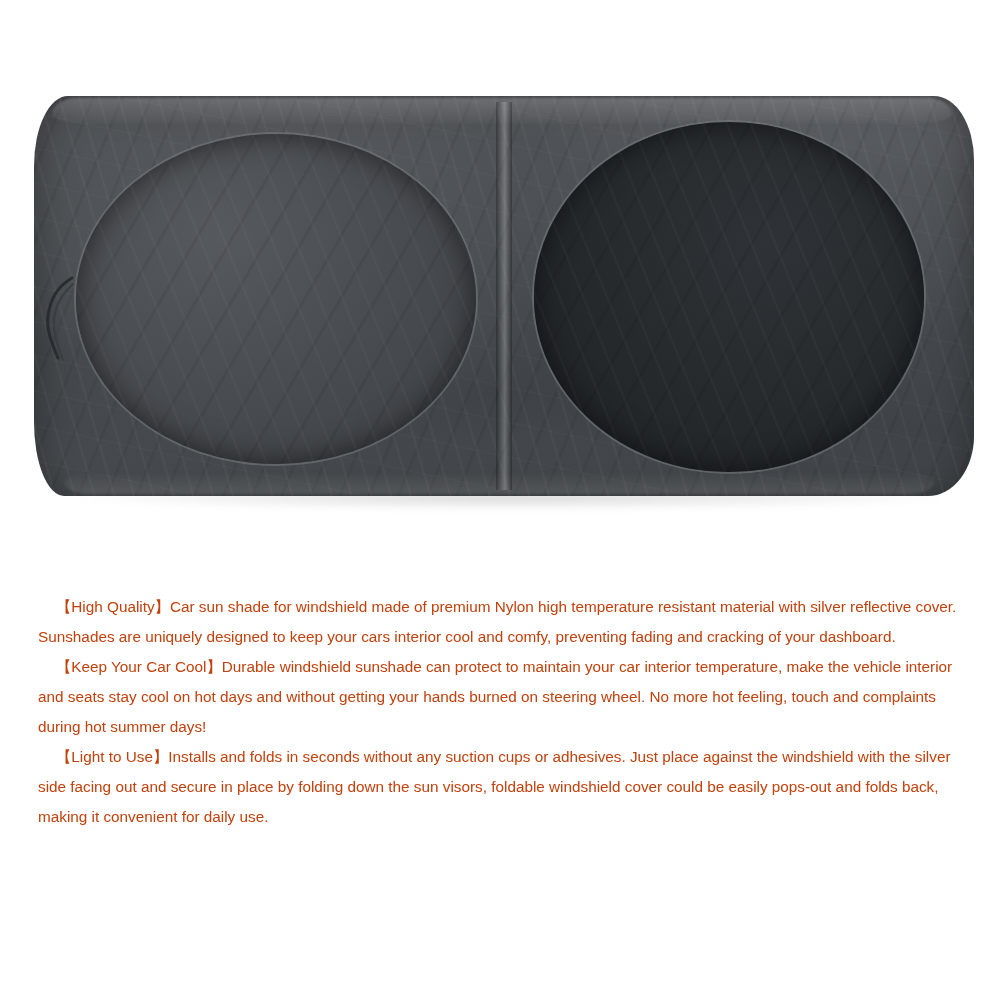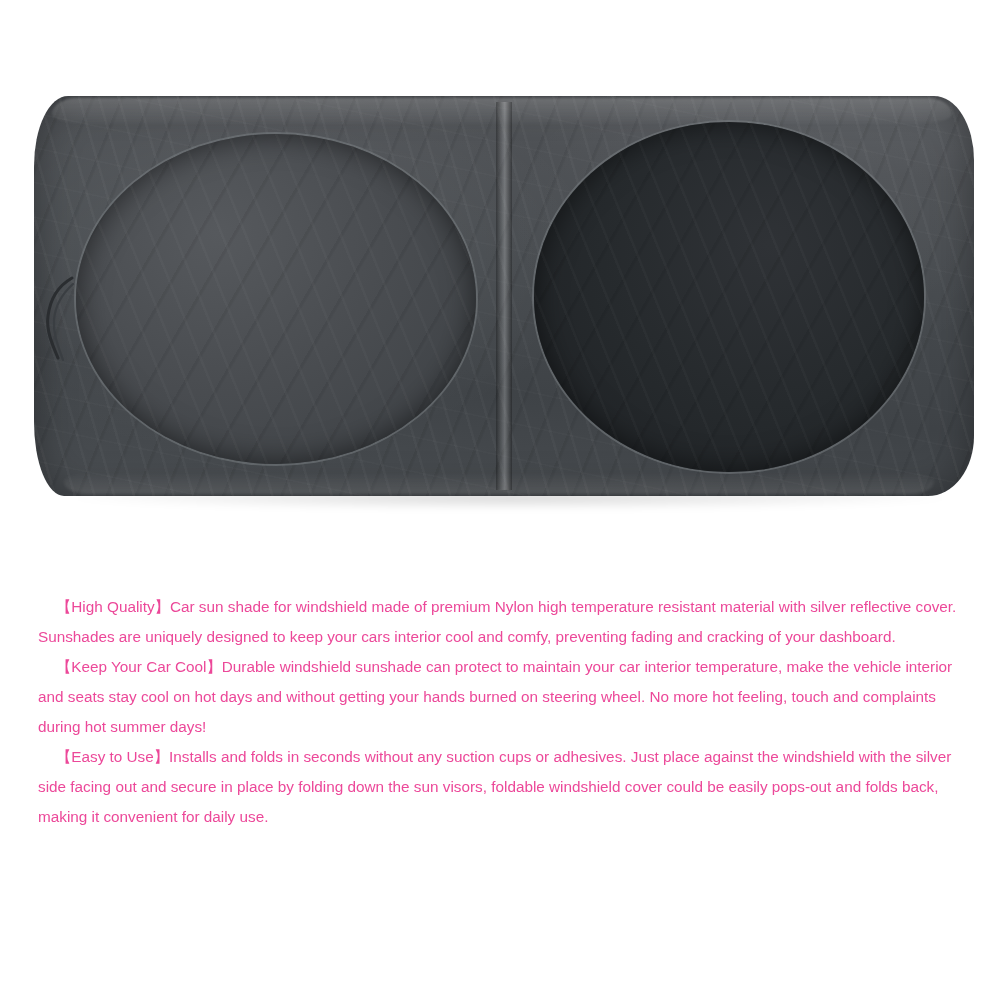--- a/index.html
+++ b/index.html
@@ -163,21 +163,21 @@
   .description {
     position: absolute;
     left: 0;
     top: 592px;
     width: 1002px;
     padding: 0 38px 0 38px;
     box-sizing: border-box;
   }
   .para {
     margin: 0 0 0 0;
-    color: #ec4899;
+    color: #c2410c;
     font-size: 15.3px;
     line-height: 30px;
     text-indent: 18px;
   }
   .para .lead {
     white-space: nowrap;
   }
 </style>
 </head>
 <body>
@@ -209,16 +209,16 @@
           <path d="M30 4 C16 12, 8 26, 6 42 C4 56, 10 70, 16 84" stroke="#2a2d30" stroke-width="3" fill="none" stroke-linecap="round"></path>
           <path d="M31 10 C20 20, 13 32, 12 46 C11 60, 16 72, 21 86" stroke="#3a3e42" stroke-width="2.2" fill="none" stroke-linecap="round"></path>
         </svg>
       </div>
     </div>
   </div>
 
   <div class="description">
     <p class="para"><span class="lead">【High Quality】</span><span>Car sun shade for windshield made of premium Nylon high temperature resistant material with silver reflective cover. Sunshades are uniquely designed to keep your cars interior cool and comfy, preventing fading and cracking of your dashboard.</span></p>
     <p class="para"><span class="lead">【Keep Your Car Cool】</span><span>Durable windshield sunshade can protect to maintain your car interior temperature, make the vehicle interior and seats stay cool on hot days and without getting your hands burned on steering wheel. No more hot feeling, touch and complaints during hot summer days!</span></p>
-    <p class="para"><span class="lead">【Easy to Use】</span><span>Installs and folds in seconds without any suction cups or adhesives. Just place against the windshield with the silver side facing out and secure in place by folding down the sun visors, foldable windshield cover could be easily pops-out and folds back, making it convenient for daily use.</span></p>
+    <p class="para"><span class="lead">【Light to Use】</span><span>Installs and folds in seconds without any suction cups or adhesives. Just place against the windshield with the silver side facing out and secure in place by folding down the sun visors, foldable windshield cover could be easily pops-out and folds back, making it convenient for daily use.</span></p>
   </div>
 
 </div>
 
 </body></html>

